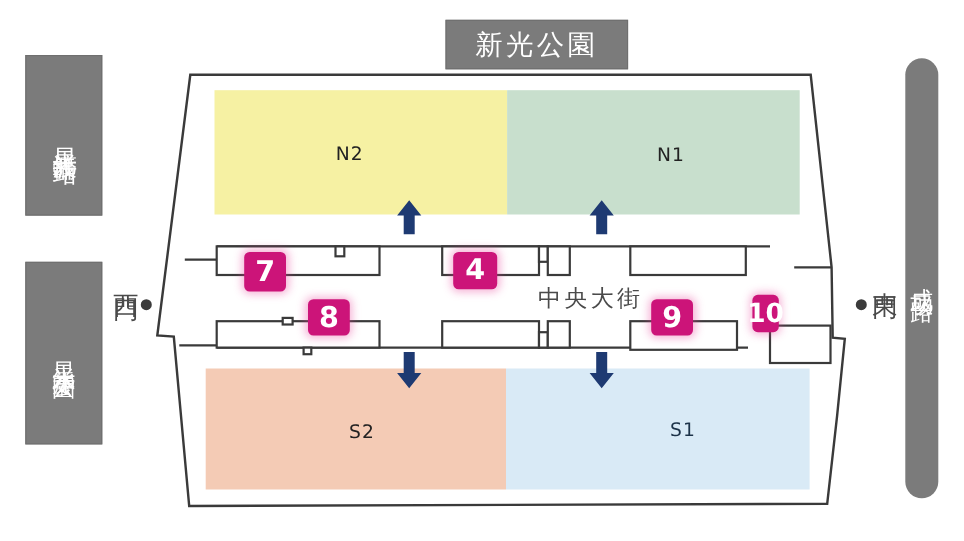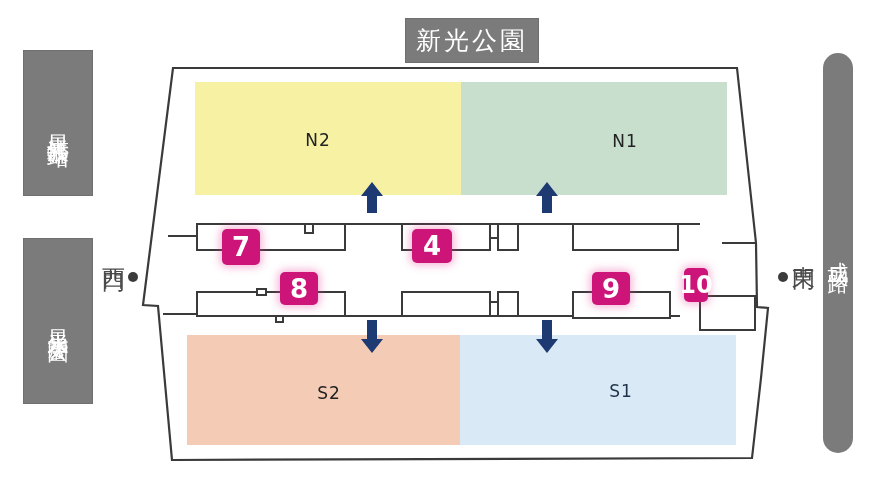--- a/index.html
+++ b/index.html
@@ -8,41 +8,41 @@
   .map svg{position:absolute;left:0;top:0;}
 
   
   .sign{position:absolute;background:#7b7b7b;border:1px solid #6f6f6f;color:#fff;
         display:flex;align-items:center;justify-content:center;box-sizing:border-box;}
   .sign.vert{writing-mode:vertical-rl;text-orientation:upright;letter-spacing:3px;}
   .sign.capsule{border-radius:16px;border:none;}
 
   #sign-ferry{left:23px;top:50px;width:70px;height:146px;font-size:22px;}
   #sign-waterfront{left:23px;top:238px;width:70px;height:166px;font-size:21px;}
-  #sign-park-north{left:405px;top:18px;width:134px;height:45px;font-size:25px;letter-spacing:3px;}
+  #sign-park-north{left:405px;top:18px;width:166px;height:45px;font-size:25px;letter-spacing:3px;}
   #sign-road-east{left:823px;top:53px;width:30px;height:400px;font-size:21px;letter-spacing:4px;}
 
   
   .gate{position:absolute;color:#4a4a4a;font-size:23px;font-weight:500;
         writing-mode:vertical-rl;text-orientation:upright;letter-spacing:2px;line-height:1;}
   #gate-west{left:102px;top:250px;}
   #gate-east{left:792px;top:248px;}
   .gate-dot{position:absolute;width:10px;height:10px;border-radius:50%;background:#3b3b3b;}
   #dot-west{left:128px;top:272px;}
   #dot-east{left:778px;top:272px;}
 
   
   #street-central{position:absolute;left:537px;top:271px;transform:translate(-50%,-50%);
         color:#4a4a4a;font-size:21px;font-weight:500;letter-spacing:3px;white-space:nowrap;}
 
   
   .zone-label{position:absolute;transform:translate(-50%,-50%);font-size:17px;font-weight:normal;
         color:#222;letter-spacing:1px;}
   #zl-n2{left:318px;top:140px;}
-  #zl-n1{left:625px;top:141px;}
+  #zl-n1{left:610px;top:141px;}
   #zl-s2{left:329px;top:393px;}
   #zl-s1{left:597px;top:391px;color:#1d3349;margin-left:24px;}
 
   
   .marker{position:absolute;border-radius:5px;color:#fff;font-weight:bold;font-size:26px;
         display:flex;align-items:center;justify-content:center;
         box-shadow:0 0 8px 2px rgba(230,60,150,0.40);}
   #mk-7{left:222px;top:229px;width:38px;height:36px;}
   #mk-4{left:412px;top:229px;width:40px;height:34px;}
   #mk-8{left:280px;top:272px;width:38px;height:33px;}
@@ -100,20 +100,21 @@
   <div class="sign vert" id="sign-ferry" style="background: rgb(123, 123, 123);">星光渡輪站</div>
   <div class="sign vert" id="sign-waterfront" style="background: rgb(123, 123, 123);">星光水岸公園</div>
   <div class="sign" id="sign-park-north" style="background: rgb(123, 123, 123);">新光公園</div>
   <div class="sign vert capsule" id="sign-road-east" style="background: rgb(123, 123, 123);">成功二路</div>
 
   <div class="gate" id="gate-west">西門</div>
   <div class="gate-dot" id="dot-west"></div>
   <div class="gate" id="gate-east">東門</div>
   <div class="gate-dot" id="dot-east"></div>
 
+  <div id="street-central">中央大街</div>
 
   <div class="zone-label" id="zl-n2">N2</div>
   <div class="zone-label" id="zl-n1">N1</div>
   <div class="zone-label" id="zl-s2">S2</div>
   <div class="zone-label" id="zl-s1">S1</div>
 
   <div class="marker" id="mk-7" style="background: rgb(204, 20, 121);">7</div>
   <div class="marker" id="mk-4" style="background: rgb(204, 20, 121);">4</div>
   <div class="marker" id="mk-8" style="background: rgb(204, 20, 121);">8</div>
   <div class="marker" id="mk-9" style="background: rgb(204, 20, 121);">9</div>

